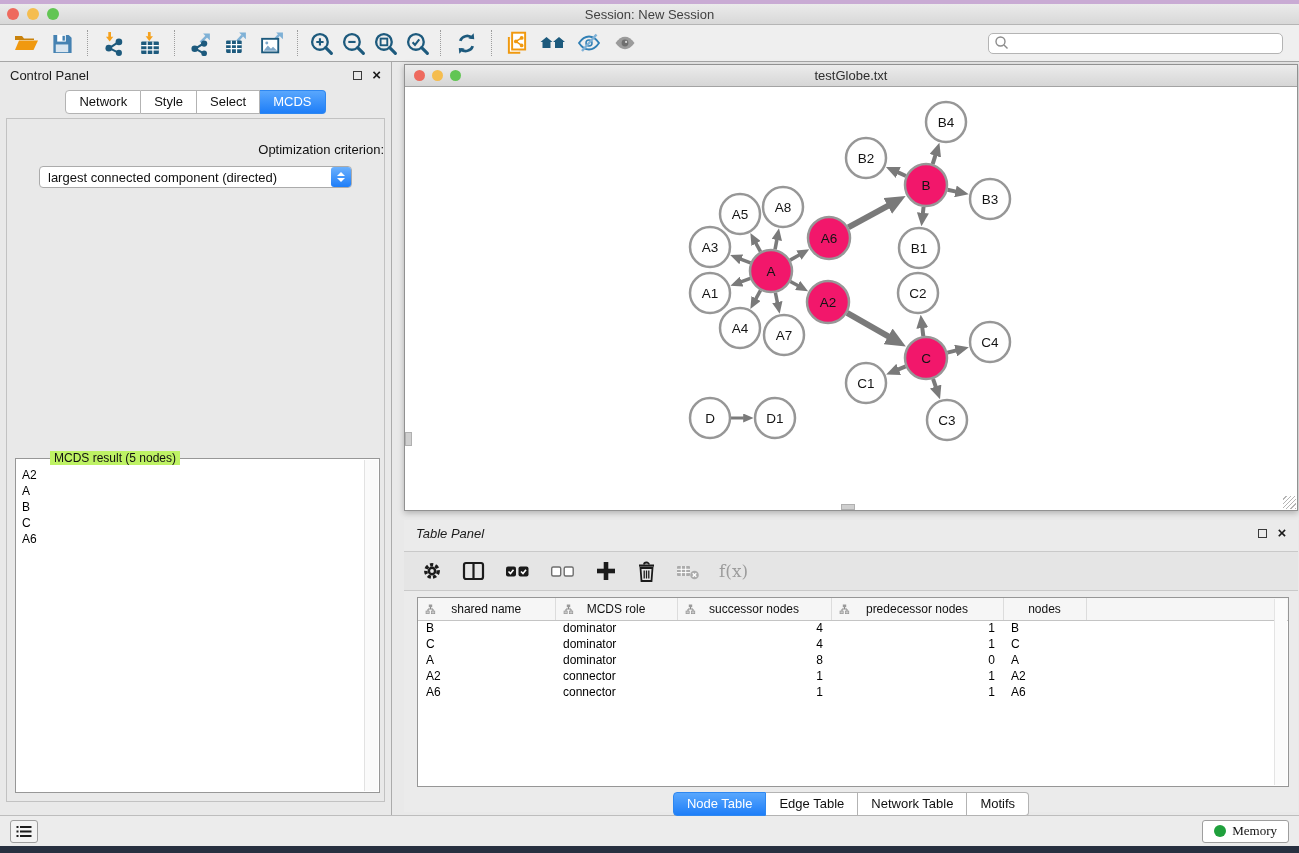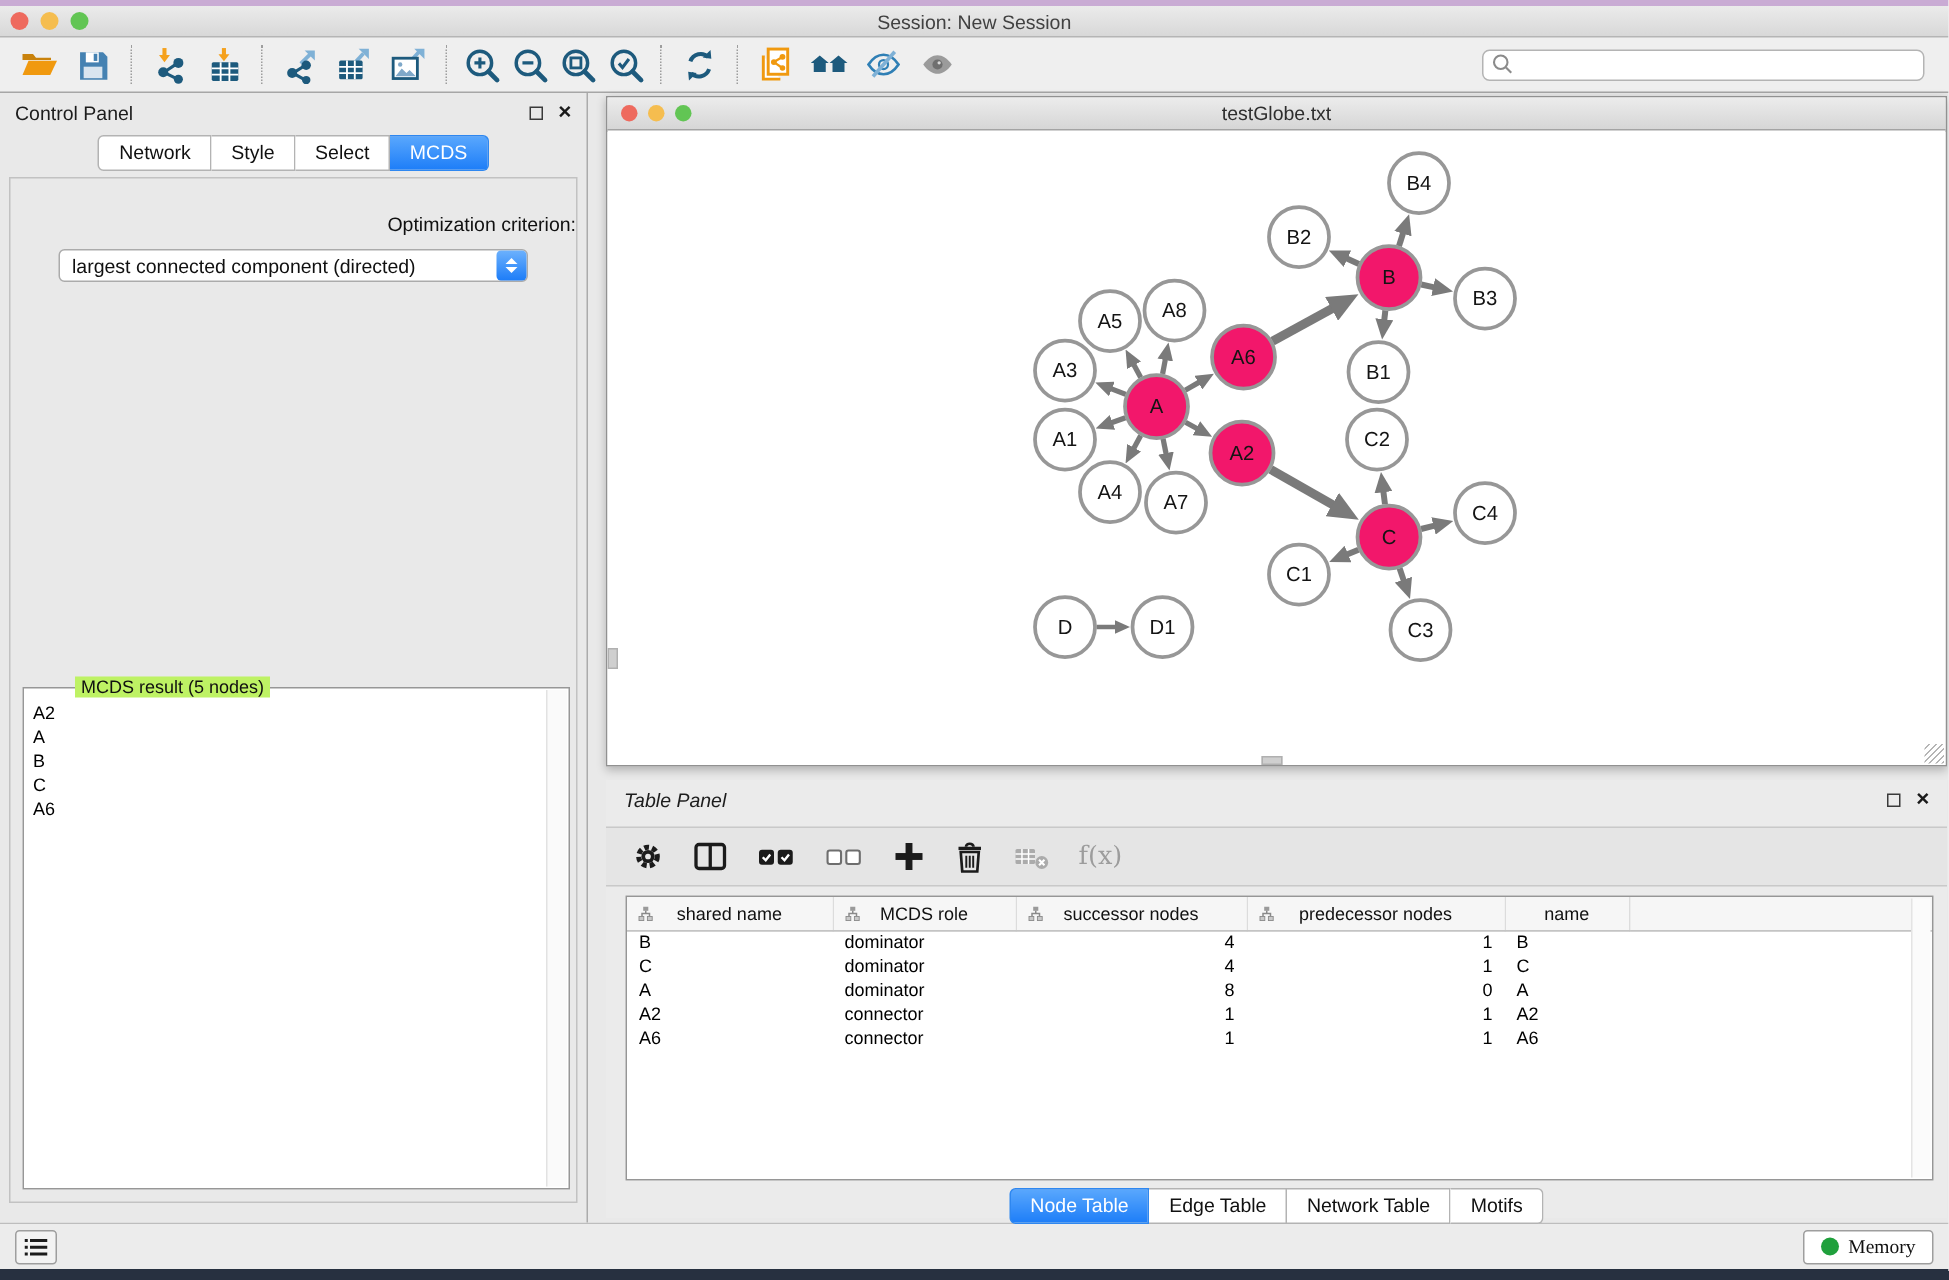--- a/index.html
+++ b/index.html
@@ -459,21 +459,21 @@
                           <rect x="3.8" y="0.5" width="3.4" height="2.7" fill="#9a9a9a"></rect>
                           <rect x="1" y="7" width="3.2" height="2.7" fill="#c9c9c9" stroke="#8a8a8a" stroke-width="0.6"></rect>
                           <rect x="6.6" y="7" width="3.2" height="2.7" fill="#c9c9c9" stroke="#8a8a8a" stroke-width="0.6"></rect>
                         </svg></span><span>successor nodes</span></th>
                     <th style="width: 172px;"><span class="hdr-icon"><svg width="11" height="11" viewBox="0 0 11 11">
                           <path d="M5.5 3v2M3 7V5h5v2" stroke="#8a8a8a" fill="none" stroke-width="1"></path>
                           <rect x="3.8" y="0.5" width="3.4" height="2.7" fill="#9a9a9a"></rect>
                           <rect x="1" y="7" width="3.2" height="2.7" fill="#c9c9c9" stroke="#8a8a8a" stroke-width="0.6"></rect>
                           <rect x="6.6" y="7" width="3.2" height="2.7" fill="#c9c9c9" stroke="#8a8a8a" stroke-width="0.6"></rect>
                         </svg></span><span>predecessor nodes</span></th>
-                    <th style="width: 83px;"><span>name</span></th>
+                    <th style="width: 83px;"><span>nodes</span></th>
                     <th style="border-right: none;"></th>
                   </tr>
                 </thead>
               <tbody id="table-body">
                   <tr>
                     <td>B</td>
                     <td>dominator</td>
                     <td class="num">4</td>
                     <td class="num">1</td>
                     <td>B</td>

